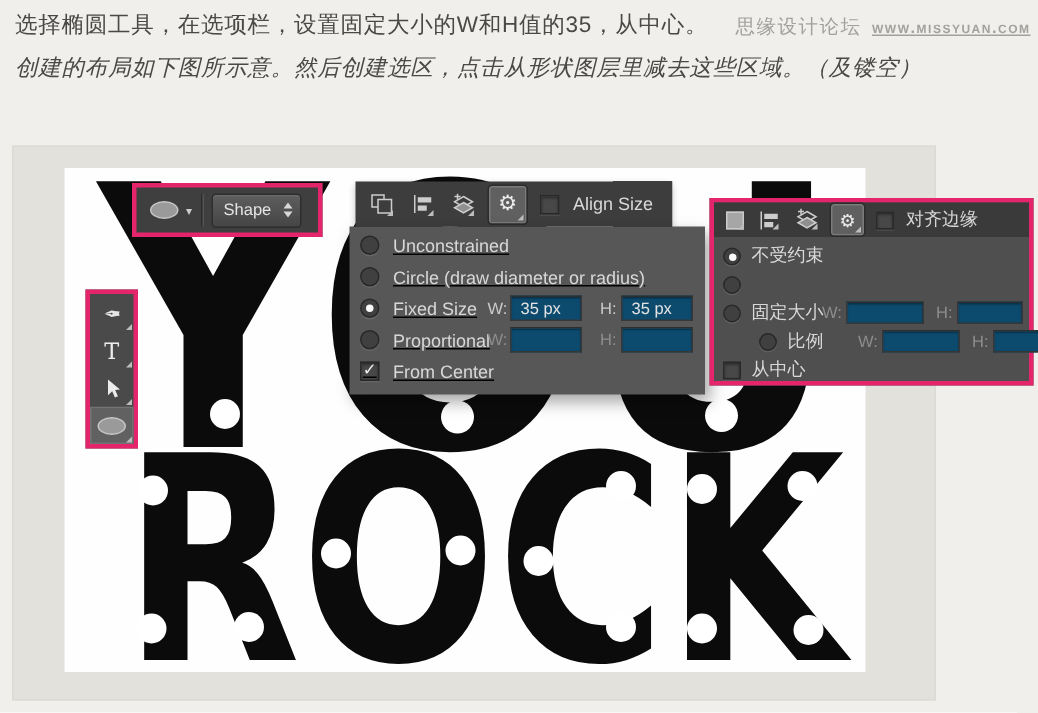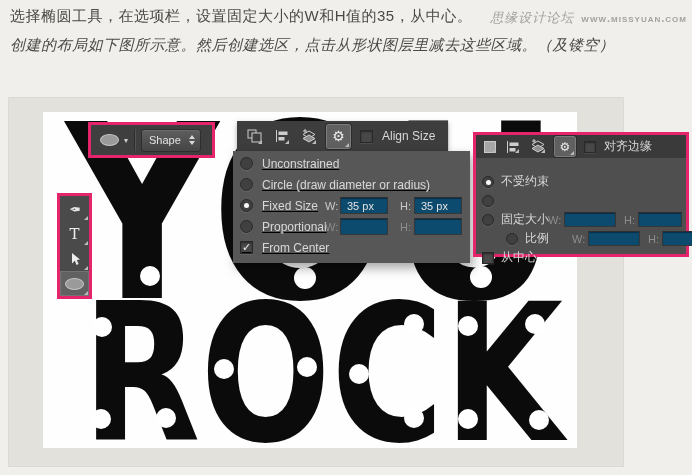--- a/index.html
+++ b/index.html
@@ -2,22 +2,22 @@
 <html><head>
 <meta charset="utf-8">
 <style>
   html,body{margin:0;padding:0;}
   body{width:692px;height:475px;background:#f1efeb;font-family:"Liberation Sans","DejaVu Sans",sans-serif;position:relative;overflow:hidden;}
   .abs{position:absolute;}
 
   
   .instr{color:#4a4946;font-size:15px;letter-spacing:.5px;white-space:nowrap;}
   .wm{display:flex;align-items:baseline;gap:7px;color:#a3a19d;}
-  .wm-name{font-size:13px;letter-spacing:1px;font-style:italic;}
-  .wm-url{font-size:11px;letter-spacing:1px;font-variant:small-caps;font-weight:bold;}
+  .wm-name{font-size:13px;letter-spacing:1px;}
+  .wm-url{font-size:11px;letter-spacing:1px;font-variant:small-caps;font-weight:bold;text-decoration:underline;}
 
   
   .figure{left:8px;top:97px;width:614px;height:368px;background:#e3e1dc;border:1px solid #dcdad5;}
   .canvas{left:43px;top:112px;width:534px;height:336px;background:#fffefe;z-index:1;}
   .art{left:0;top:0;z-index:2;pointer-events:none;}
 
   
   .pink{border:3px solid #e4246b;}
 
   
@@ -206,21 +206,21 @@
           <path d="M10 2 L16 5.5 10 9 4 5.5z" fill="none" stroke="#cdcdcd"></path>
           <path d="M10 6 L16 9.5 10 13 4 9.5z" fill="#8f8f8f" stroke="#cdcdcd"></path>
         </svg>
     </span>
     <span class="gearbtn fly" style="width:20px;height:19px;font-size:12px;">
         <span>⚙</span>
       </span>
     <span class="cb" style="width:12px;height:12px;"></span>
     <span class="lbl">对齐边缘</span>
   </div>
-  <div class="crow" style="margin-top:14px;">
+  <div class="crow" style="margin-top:3px;">
     <span class="radio sel"></span>
     <span class="lbl">不受约束</span>
   </div>
   <div class="crow">
     <span class="radio"></span>
   </div>
   <div class="crow" style="position:relative;">
     <span class="radio"></span>
     <span class="lbl">固定大小</span>
     <span class="wh dim abs" style="left:72px;">W:</span>

